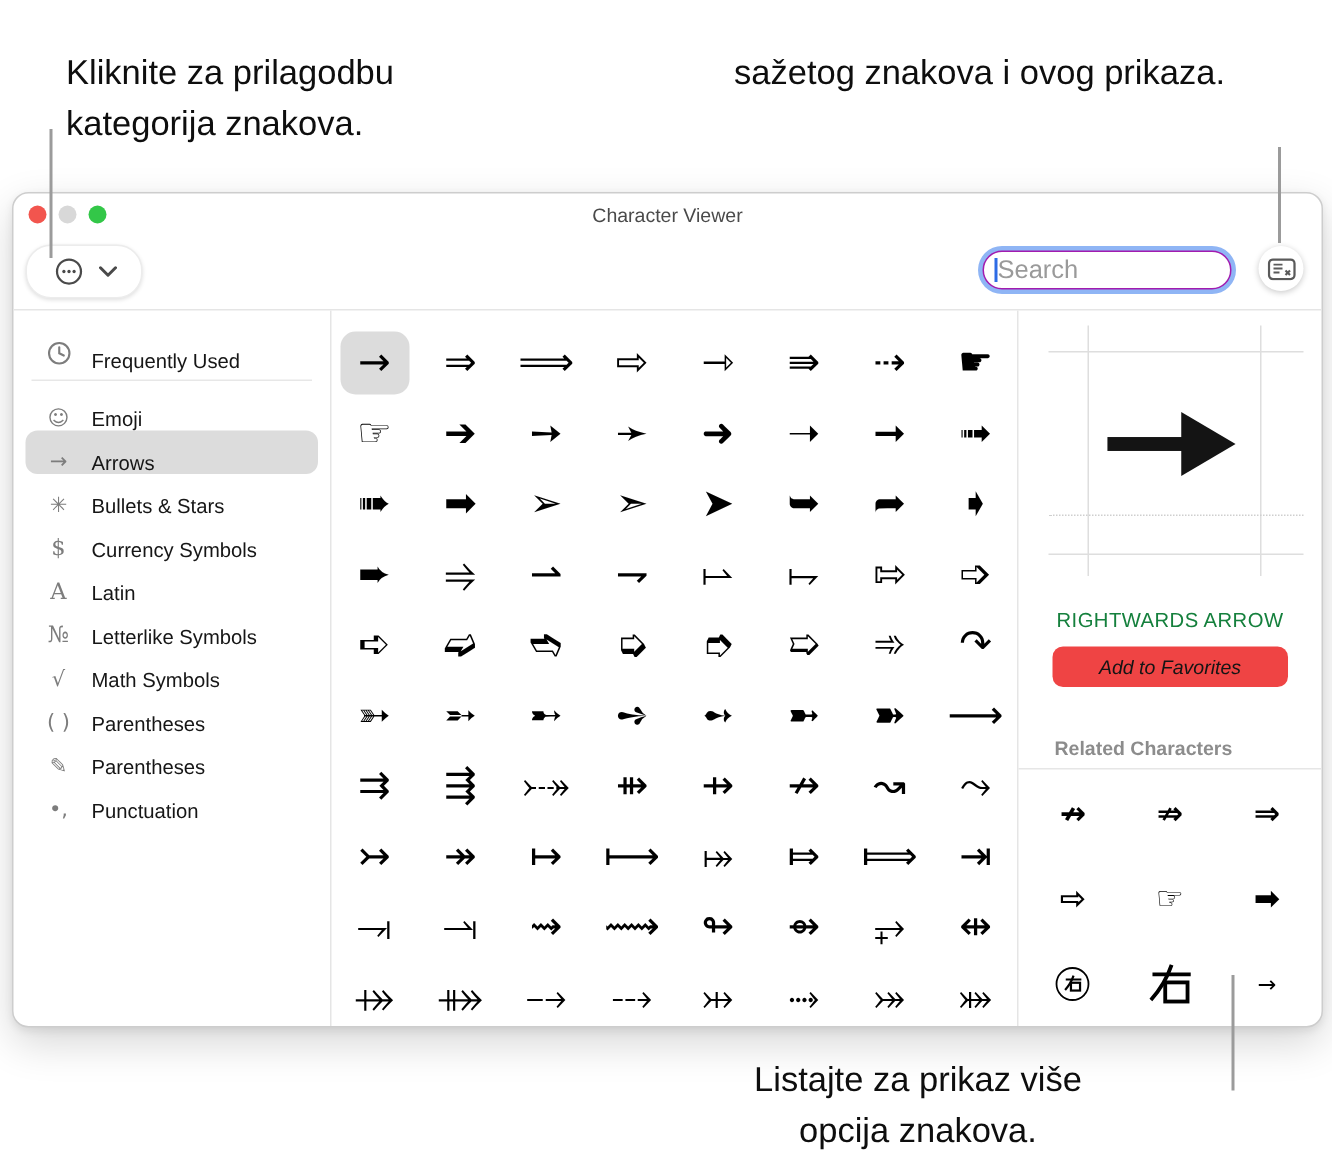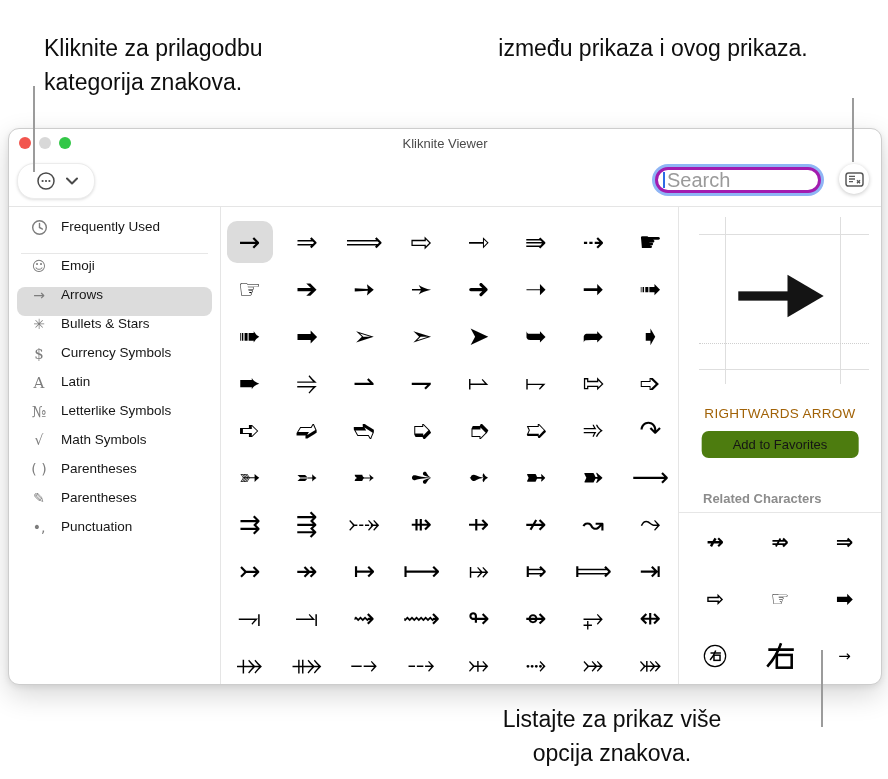--- a/index.html
+++ b/index.html
@@ -24,93 +24,93 @@
   .win-title{position:absolute;left:0;right:0;top:7px;text-align:center;font-size:13px;color:#4a4a4a;}
   .traffic{position:absolute;top:8px;width:12px;height:12px;border-radius:50%;}
   .t-red{left:10px;background:var(--traffic-red,#f2554e);}
   .t-gray{left:30px;background:var(--traffic-gray,#d8d8d8);}
   .t-green{left:50px;background:var(--traffic-green,#33c748);}
 
   .action-pill{position:absolute;left:8px;top:34px;width:76px;height:34px;background:#fff;
                border:1px solid #ececec;border-radius:17px;display:flex;align-items:center;
                justify-content:center;gap:9px;box-shadow:0 1px 3px rgba(0,0,0,.13);cursor:default;}
   .search-wrap{position:absolute;left:646px;top:38px;width:166px;height:26px;}
-  .search-input{width:100%;height:100%;box-sizing:border-box;border:3px solid #a21caf;border-radius:13px;
-                padding:0 10px 0 9px;font-size:20px;color:#737373;outline:none;background:#fff;
+  .search-input{width:100%;height:100%;box-sizing:border-box;border:1px solid #a21caf;border-radius:13px;
+                padding:0 10px 0 9px;font-size:17px;color:#737373;outline:none;background:#fff;
                 box-shadow:0 0 0 3px var(--accent-focus,#8fb5f5);font-family:"Liberation Sans",sans-serif;}
   .search-input::placeholder{color:#9a9a9a;}
   .fake-caret{position:absolute;left:8px;top:5px;width:2px;height:16px;background:#2d6be5;}
   .toggle-btn{position:absolute;left:830px;top:35px;width:30px;height:30px;border-radius:50%;background:#fff;
               display:flex;align-items:center;justify-content:center;box-shadow:0 1px 4px rgba(0,0,0,.22);}
 
   
   .content{position:absolute;left:0;top:77px;width:100%;height:478px;border-top:1px solid #e5e5e5;
            display:flex;}
   .sidebar{width:212px;box-sizing:border-box;border-right:1px solid #e5e5e5;padding-top:12px;}
-  .side-item{height:29px;margin:0 8px;padding:0 0 0 10px;display:flex;align-items:flex-start;gap:10px;
+  .side-item{height:29px;margin:0 8px;padding:0 0 0 10px;display:flex;align-items:flex-end;gap:10px;
              border-radius:8px;font-size:13.5px;color:#161616;white-space:nowrap;}
   .side-item.selected{background:var(--selection,#dcdcdc);}
   .side-icon{width:24px;text-align:center;color:#7d7d7d;font-size:14px;flex:0 0 24px;
              font-family:"DejaVu Sans",sans-serif;}
   .side-icon.serif{font-family:"DejaVu Serif",serif;font-size:15px;}
   .side-divider{height:1px;background:#e7e7e7;margin:5px 12px 4px 12px;}
 
   .grid{width:458px;box-sizing:border-box;padding-top:11px;display:grid;
         grid-template-columns:repeat(8,1fr);grid-auto-rows:47px;}
   .cell{display:flex;align-items:center;justify-content:center;}
   .cbox{width:46px;height:42px;display:flex;align-items:center;justify-content:center;border-radius:10px;
         font-family:"DejaVu Sans",sans-serif;font-size:26px;color:#000;}
   .cbox.selected{background:var(--selection,#dcdcdc);}
 
   .panel{position:relative;flex:1;border-left:1px solid #e5e5e5;margin-left:-1px;}
   .guide{position:absolute;background:#dedede;}
   .guide.dotted{background:none;border-top:1px dotted #cfcfcf;}
   .preview-glyph{position:absolute;left:55px;top:63px;}
   .preview-name{position:absolute;left:0;width:100%;top:199px;text-align:center;font-size:13.5px;
-                color:#a16207;letter-spacing:.3px;}
-  .fav-btn{position:absolute;left:50%;transform:translateX(-50%);top:224px;background:#4d7c0f;border:none;
+                color:#15803d;letter-spacing:.3px;}
+  .fav-btn{position:absolute;left:50%;transform:translateX(-50%);top:224px;background:#ef4444;border:none;
            border-radius:7px;padding:6px 31px;font-size:13px;color:#151515;white-space:nowrap;
-           font-family:"Liberation Sans",sans-serif;}
+           font-family:"Liberation Sans",sans-serif;font-style:italic;}
   .related-head{position:absolute;left:12px;top:284px;font-size:13px;font-weight:bold;color:#8c8c8c;padding-left:12px;}
   .related-divider{position:absolute;left:0;top:305px;width:100%;height:1px;background:#e6e6e6;}
   .related-grid{position:absolute;left:4px;top:306px;width:194px;height:172px;display:grid;
                 grid-template-columns:repeat(3,1fr);grid-auto-rows:57px;}
   .rcell{display:flex;align-items:center;justify-content:center;font-family:"DejaVu Sans",sans-serif;
          font-size:21px;font-weight:bold;color:#000;}
   .rcell .small{font-size:15px;font-weight:normal;}
 </style>
 </head>
 <body>
 
 <div class="stage">
 
   <div class="callout co-left">
     <div>Kliknite za prilagodbu</div>
     <div>kategorija znakova.</div>
   </div>
   <div class="callout-line" id="line-customize"></div>
 
   <div class="callout co-right">
-    <div>između prikaza i ovog prikaza.</div>
+    <div>sažetog znakova i ovog prikaza.</div>
   </div>
   <div class="callout-line" id="line-toggle"></div>
 
   <div class="callout co-bottom">
     <div>Listajte za prikaz više</div>
     <div>opcija znakova.</div>
   </div>
   <div class="callout-line" id="line-scroll"></div>
 
   <div class="window">
 
     <div class="titlebar">
       <span class="traffic t-red"></span>
       <span class="traffic t-gray"></span>
       <span class="traffic t-green"></span>
-      <div class="win-title">Kliknite Viewer</div>
+      <div class="win-title">Character Viewer</div>
 
       <div class="action-pill">
         <span style="display:flex">
           <svg width="22" height="22" viewBox="0 0 22 22">
             <circle cx="11" cy="11" r="8" fill="none" stroke="#4a4a4a" stroke-width="1.5"></circle>
             <circle cx="7.6" cy="11" r="1.1" fill="#4a4a4a"></circle>
             <circle cx="11" cy="11" r="1.1" fill="#4a4a4a"></circle>
             <circle cx="14.4" cy="11" r="1.1" fill="#4a4a4a"></circle>
           </svg>
         </span>

